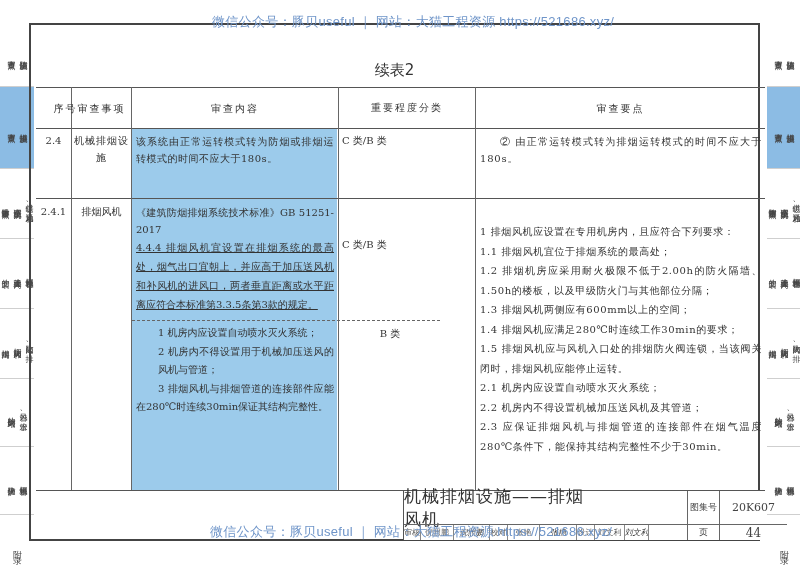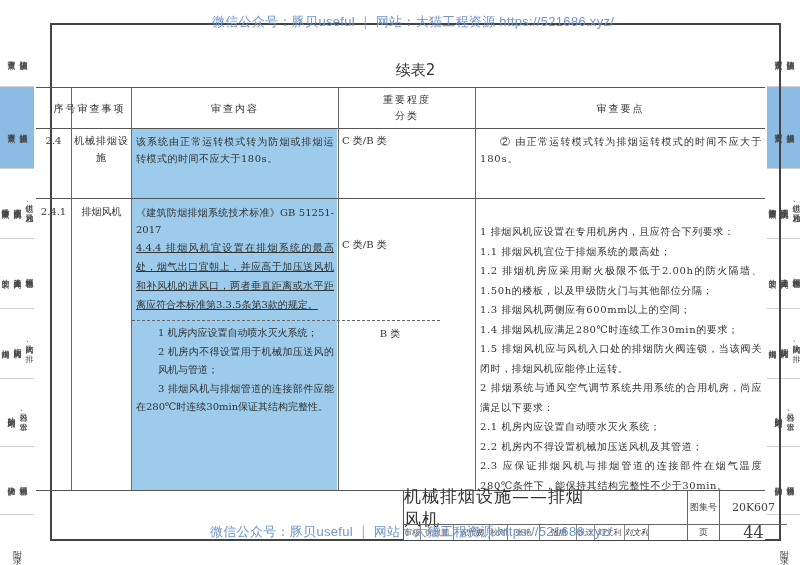--- a/index.html
+++ b/index.html
@@ -14,21 +14,21 @@
   .side { position: absolute; top: 23px; width: 34px; }
   .side.left { left: 0; }
   .side.right { left: 767px; }
   .tab { position: absolute; left: 0; width: 34px; display: flex; flex-direction: row-reverse; justify-content: center; align-items: center; gap: 3px; border-bottom: 1px solid #cfcfcf; }
   .side.right .tab { flex-direction: row-reverse; }
   .tab.active { background: #8cbce4; }
   .tab .col { writing-mode: vertical-rl; font-family: "DejaVu Sans", sans-serif; font-size: 8px; line-height: 9px; color: #444; letter-spacing: 0.5px; }
   .tab.single .col { font-size: 9px; letter-spacing: 6px; }
 
   
-  .frame { position: absolute; left: 50px; top: 23px; width: 731px; height: 518px; border: 2px solid #444; }
+  .frame { position: absolute; left: 29px; top: 23px; width: 731px; height: 518px; border: 2px solid #444; }
   .table-title { position: absolute; left: 0; width: 727px; top: 36px; text-align: center; font-family: "DejaVu Sans", sans-serif; font-size: 15px; color: #333; }
 
   .grid-line-h { position: absolute; height: 0; border-top: 1.5px solid #555; }
   .grid-line-v { position: absolute; width: 0; border-left: 1px solid #666; }
 
   .cell { position: absolute; font-size: 10px; color: #333; line-height: 17px; }
   .hdr { display: flex; align-items: center; justify-content: center; text-align: center; font-size: 10px; letter-spacing: 2px; }
   .blue { position: absolute; background: #9ccbeb; }
 
   .content p { margin: 0; text-align: justify; }
@@ -135,21 +135,21 @@
 <div class="grid-line-h" style="left:36px; top:490px; width:729px;"></div>
 
 <div class="grid-line-v" style="left:71px; top:87px; height:403px;"></div>
 <div class="grid-line-v" style="left:131px; top:87px; height:403px;"></div>
 <div class="grid-line-v" style="left:338px; top:87px; height:403px;"></div>
 <div class="grid-line-v" style="left:475px; top:87px; height:403px;"></div>
 
 <div class="cell hdr" style="left:48px; top:88px; width:35px; height:40px;">序号</div>
 <div class="cell hdr" style="left:72px; top:88px; width:59px; height:40px;">审查事项</div>
 <div class="cell hdr" style="left:132px; top:88px; width:206px; height:40px;">审查内容</div>
-<div class="cell hdr" style="left:339px; top:88px; width:136px; height:40px; flex-direction:column; line-height:16px;">
+<div class="cell hdr" style="left:339px; top:88px; width:136px; height:40px; flex-direction:row; line-height:16px;">
   <span>重要程度</span>
   <span>分类</span>
 </div>
 <div class="cell hdr" style="left:476px; top:88px; width:289px; height:40px;">审查要点</div>
 
 <div class="cell" style="left:36px; top:132px; width:35px; text-align:center;">2.4</div>
 <div class="cell" style="left:74px; top:132px; width:55px; text-align:center; letter-spacing:1px;">机械排烟设施</div>
 <div class="cell content" style="left:136px; top:133px; width:198px; letter-spacing:0.5px;">
   <p>该系统由正常运转模式转为防烟或排烟运转模式的时间不应大于180s。</p>
 </div>
@@ -176,32 +176,31 @@
 </div>
 <div class="cell" style="left:350px; top:325px; width:80px;text-align:center;">B 类</div>
 
 <div class="cell content" style="left:480px; top:222px; width:282px; line-height:19.5px; letter-spacing:0.6px;">
   <p>1 排烟风机应设置在专用机房内，且应符合下列要求：</p>
   <p>1.1 排烟风机宜位于排烟系统的最高处；</p>
   <p>1.2 排烟机房应采用耐火极限不低于2.00h的防火隔墙、1.50h的楼板，以及甲级防火门与其他部位分隔；</p>
   <p>1.3 排烟风机两侧应有600mm以上的空间；</p>
   <p>1.4 排烟风机应满足280℃时连续工作30min的要求；</p>
   <p>1.5 排烟风机应与风机入口处的排烟防火阀连锁，当该阀关闭时，排烟风机应能停止运转。</p>
-  <p>2 排烟系统与通风空气调节系统共用系统的合用机房，尚应满足以下要求：</p>
   <p>2.1 机房内应设置自动喷水灭火系统；</p>
   <p>2.2 机房内不得设置机械加压送风机及其管道；</p>
   <p>2.3 应保证排烟风机与排烟管道的连接部件在烟气温度280℃条件下，能保持其结构完整性不少于30min。</p>
 </div>
 
 <div class="tb" style="left:403px; top:490px; width:362px; height:50px;">
   <div class="tb-main" style="left:0; top:0; width:182px; height:33px;">机械排烟设施——排烟风机</div>
   <div class="tb-cell" style="left:283px; top:0; width:32px; height:33px;">图集号</div>
   <div class="tb-cell" style="left:315px; top:0; width:68px; height:33px; font-size:11px;">20K607</div>
   <div class="tb-cell" style="left:283px; top:33px; width:32px; height:16px; border-top:1px solid #666;">页</div>
-  <div class="tb-cell" style="left:315px; top:33px; width:68px; height:16px; border-top:1px solid #666; font-size:16px;">44</div>
+  <div class="tb-cell" style="left:315px; top:33px; width:68px; height:16px; border-top:1px solid #666; font-size:12px;">44</div>
   <div class="sig-row" style="left:0; top:33px; width:283px; height:16px;">
     <span style="width:17px;">审核</span>
     <span style="width:33px;">倪照鹏</span>
     <span class="hand" style="width:36px;">倪照鹏</span>
     <span style="width:18px;">校对</span>
     <span style="width:32px;">张艳</span>
     <span class="hand" style="width:37px;">张艳</span>
     <span style="width:18px;">设计</span>
     <span style="width:30px;">刘文利</span>
     <span class="hand" style="width:24px;">刘文利</span>

